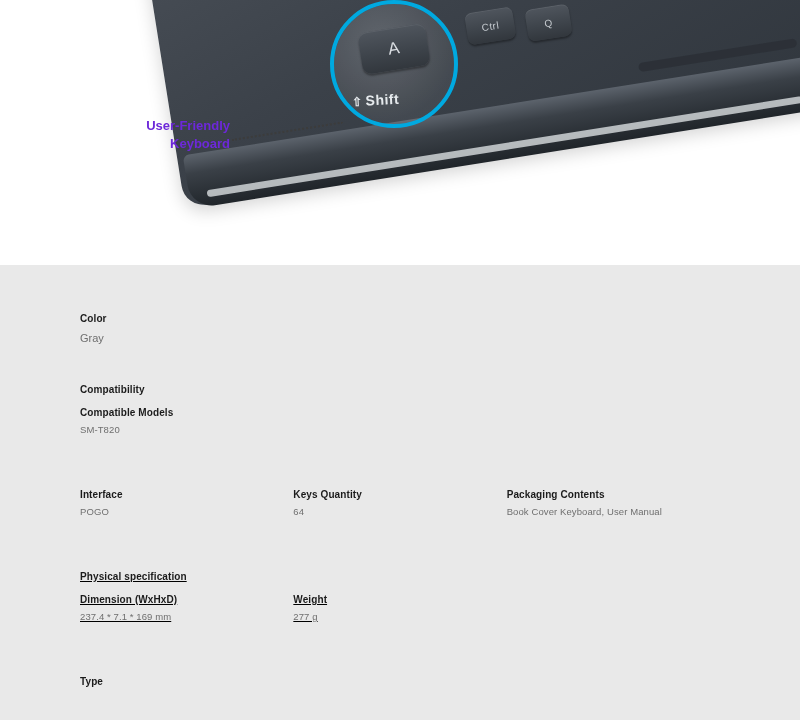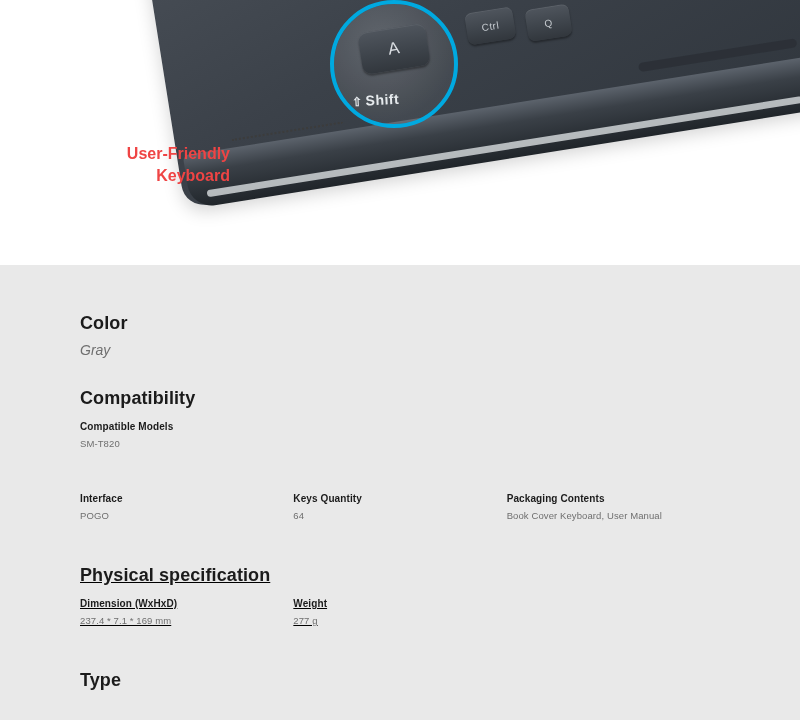--- a/index.html
+++ b/index.html
@@ -98,26 +98,26 @@
   .callout-line {
     position: absolute;
     left: 232px; top: 139px;
     width: 112px; height: 1px;
     border-top: 2px dotted #3c3c3c;
     transform: rotate(-9deg);
     transform-origin: left center;
   }
   .callout-text {
     position: absolute;
-    left: 118px; top: 143px;
+    left: 118px; top: 117px;
     width: 112px;
     text-align: right;
-    font-size: 16px;
-    font-weight: bold;
-    color: #ef4444;
+    font-size: 13px;
+    font-weight: bold;
+    color: #6d28d9;
     line-height: 1.35;
   }
 
   
   .shift-label {
     position: absolute;
     left: 352px; top: 92px;
     font-size: 14px;
     color: #e6eaed;
     font-weight: bold;
@@ -128,27 +128,27 @@
 
   
   .spec {
     width: 800px;
     height: 455px;
     background: #e9e9e9;
     padding: 48px 80px 0 80px;
   }
   .section { margin-bottom: 0; }
   .section-title {
-    font-size: 18px;
+    font-size: 10px;
     font-weight: bold;
     color: #1b1b1b;
     margin: 0 0 12px 0;
     letter-spacing: .1px;
   }
-  .section + .section { margin-top: 30px; }
+  .section + .section { margin-top: 40px; }
   .grid {
     display: flex;
     flex-wrap: wrap;
   }
   .cell {
     width: 33.333%;
     margin-bottom: 14px;
     padding-right: 12px;
   }
   .label {
@@ -157,24 +157,23 @@
     color: #1b1b1b;
     margin-bottom: 6px;
     letter-spacing: .1px;
   }
   .value {
     font-size: 9.5px;
     color: #6f6f6f;
     letter-spacing: .1px;
   }
   .plain-value {
-    font-size: 14px;
+    font-size: 11px;
     color: #6f6f6f;
     margin-top: -4px;
-    font-style: italic;
   }
   .sec-gap-sm { margin-top: 22px; text-decoration: underline; }
 </style>
 </head>
 <body>
 
 <div class="hero">
 
   <div class="kb-wrap">
     <div class="kb-body"></div>

